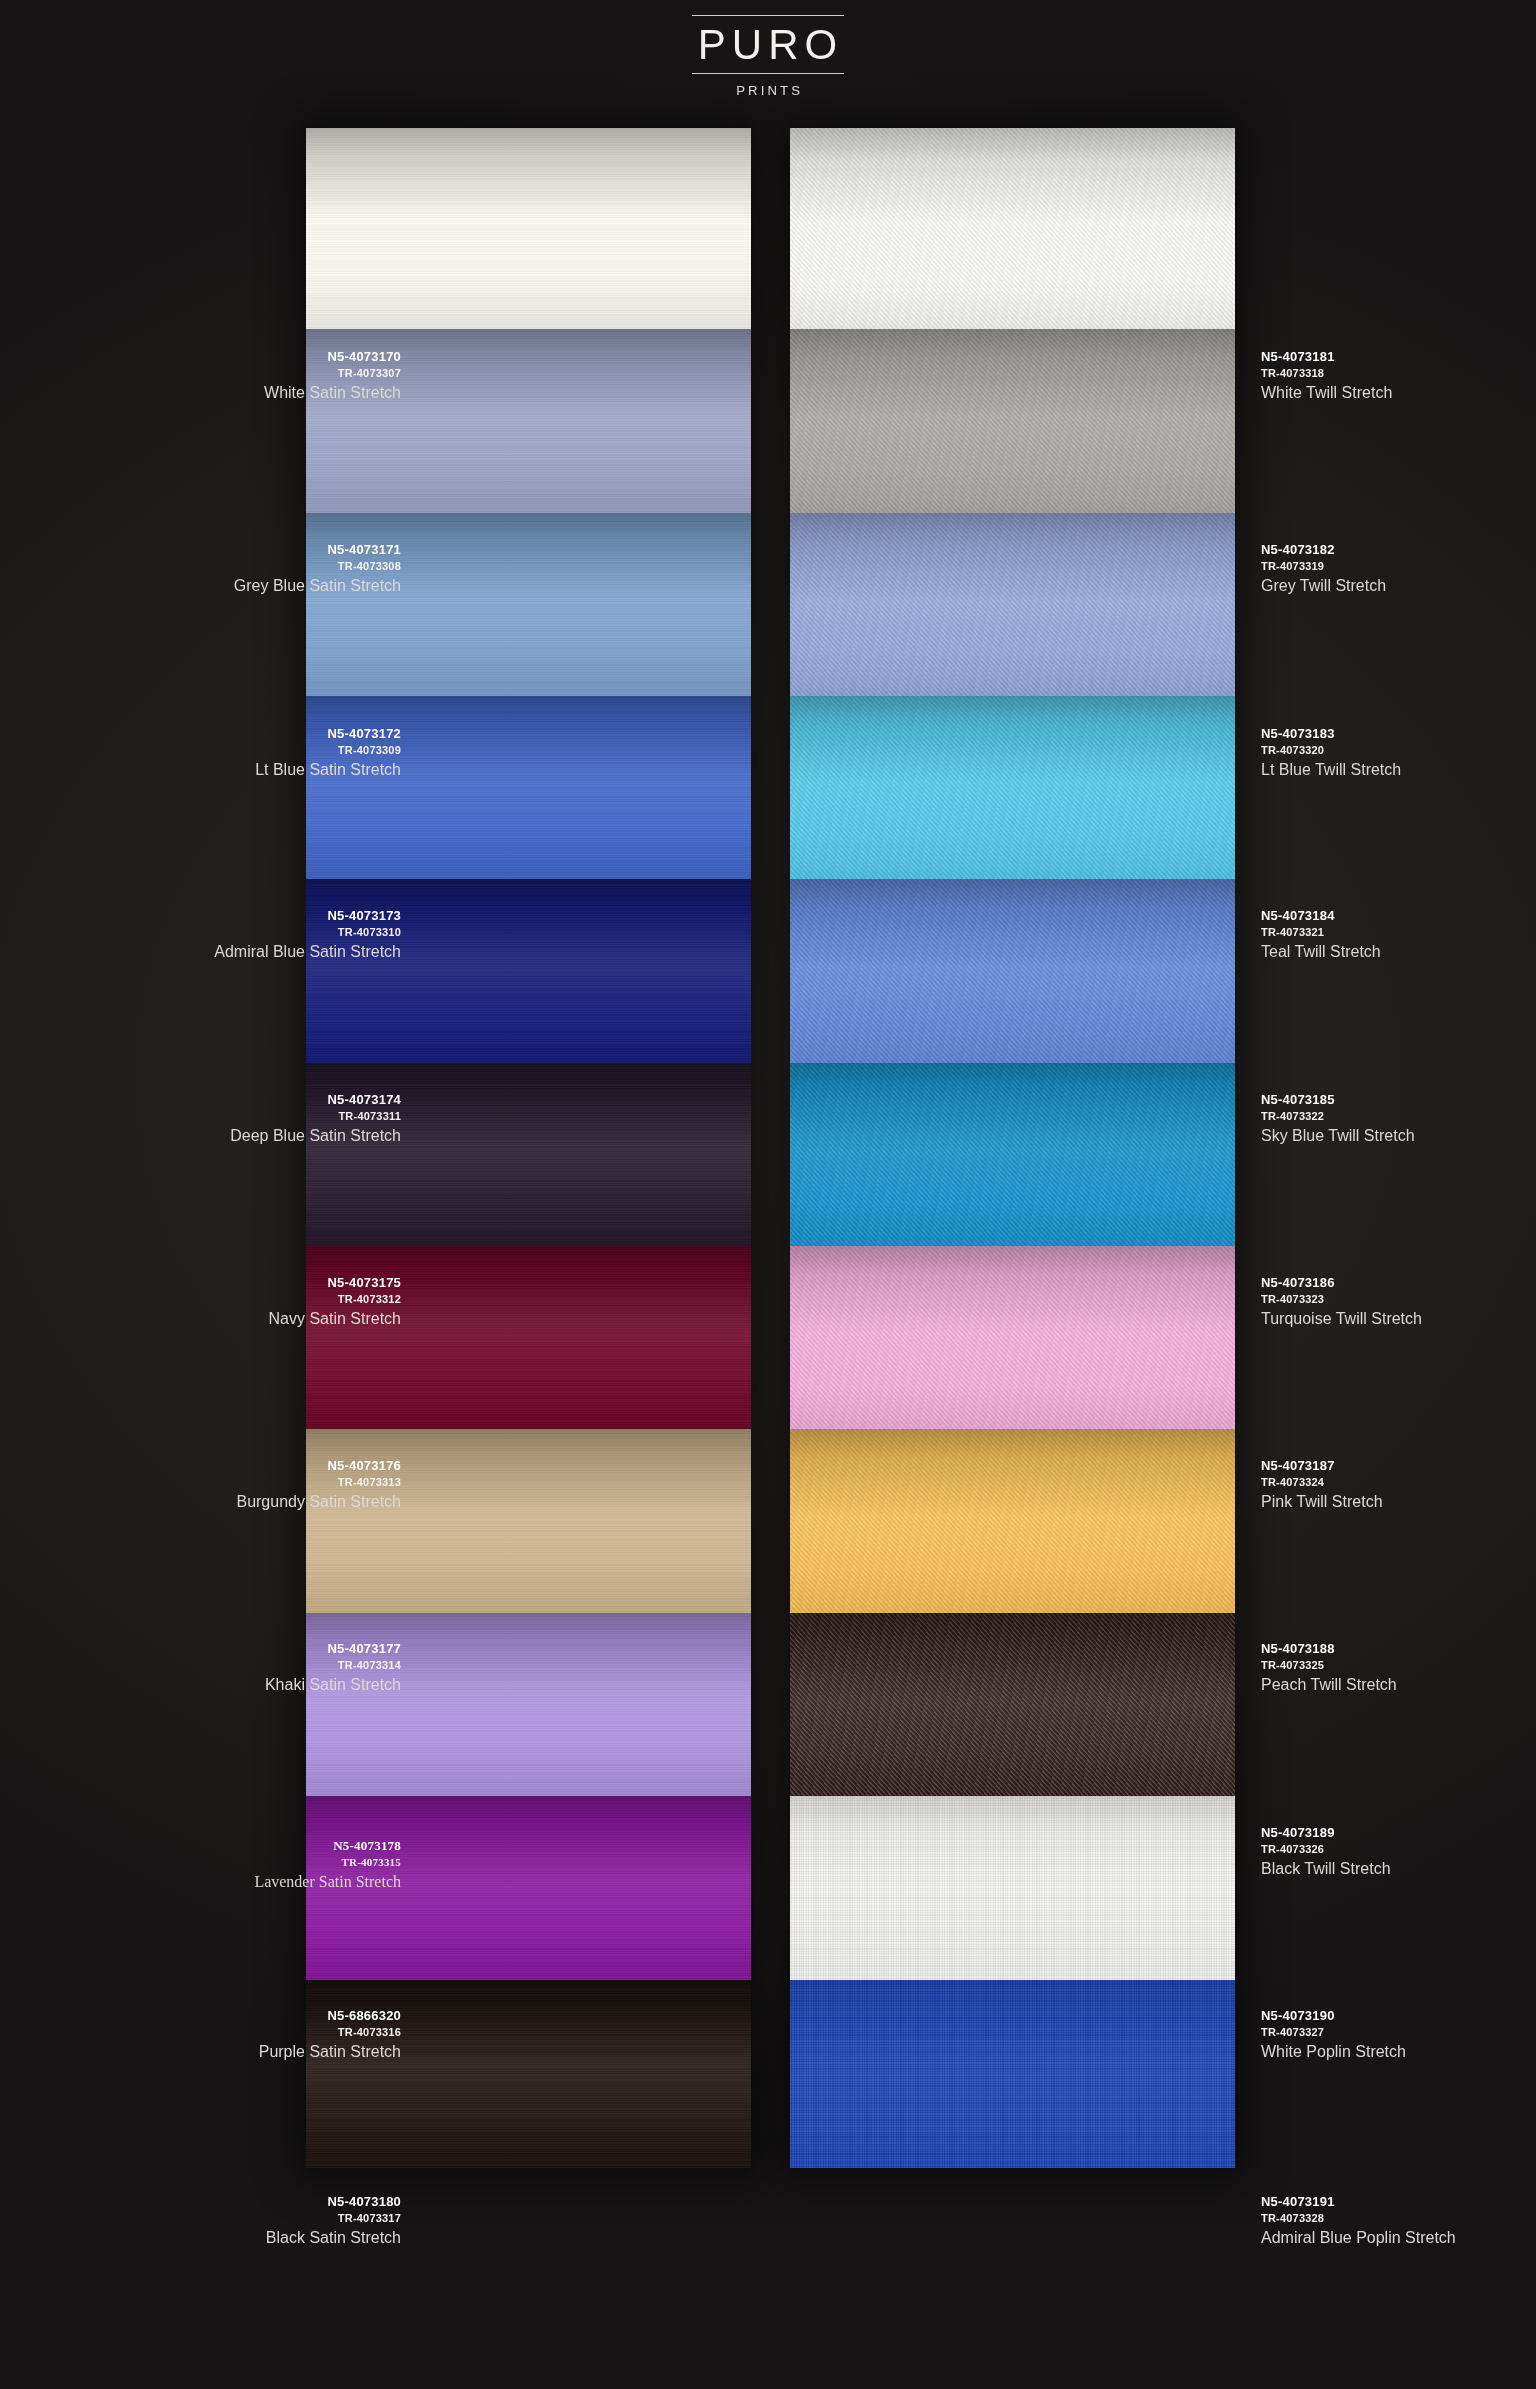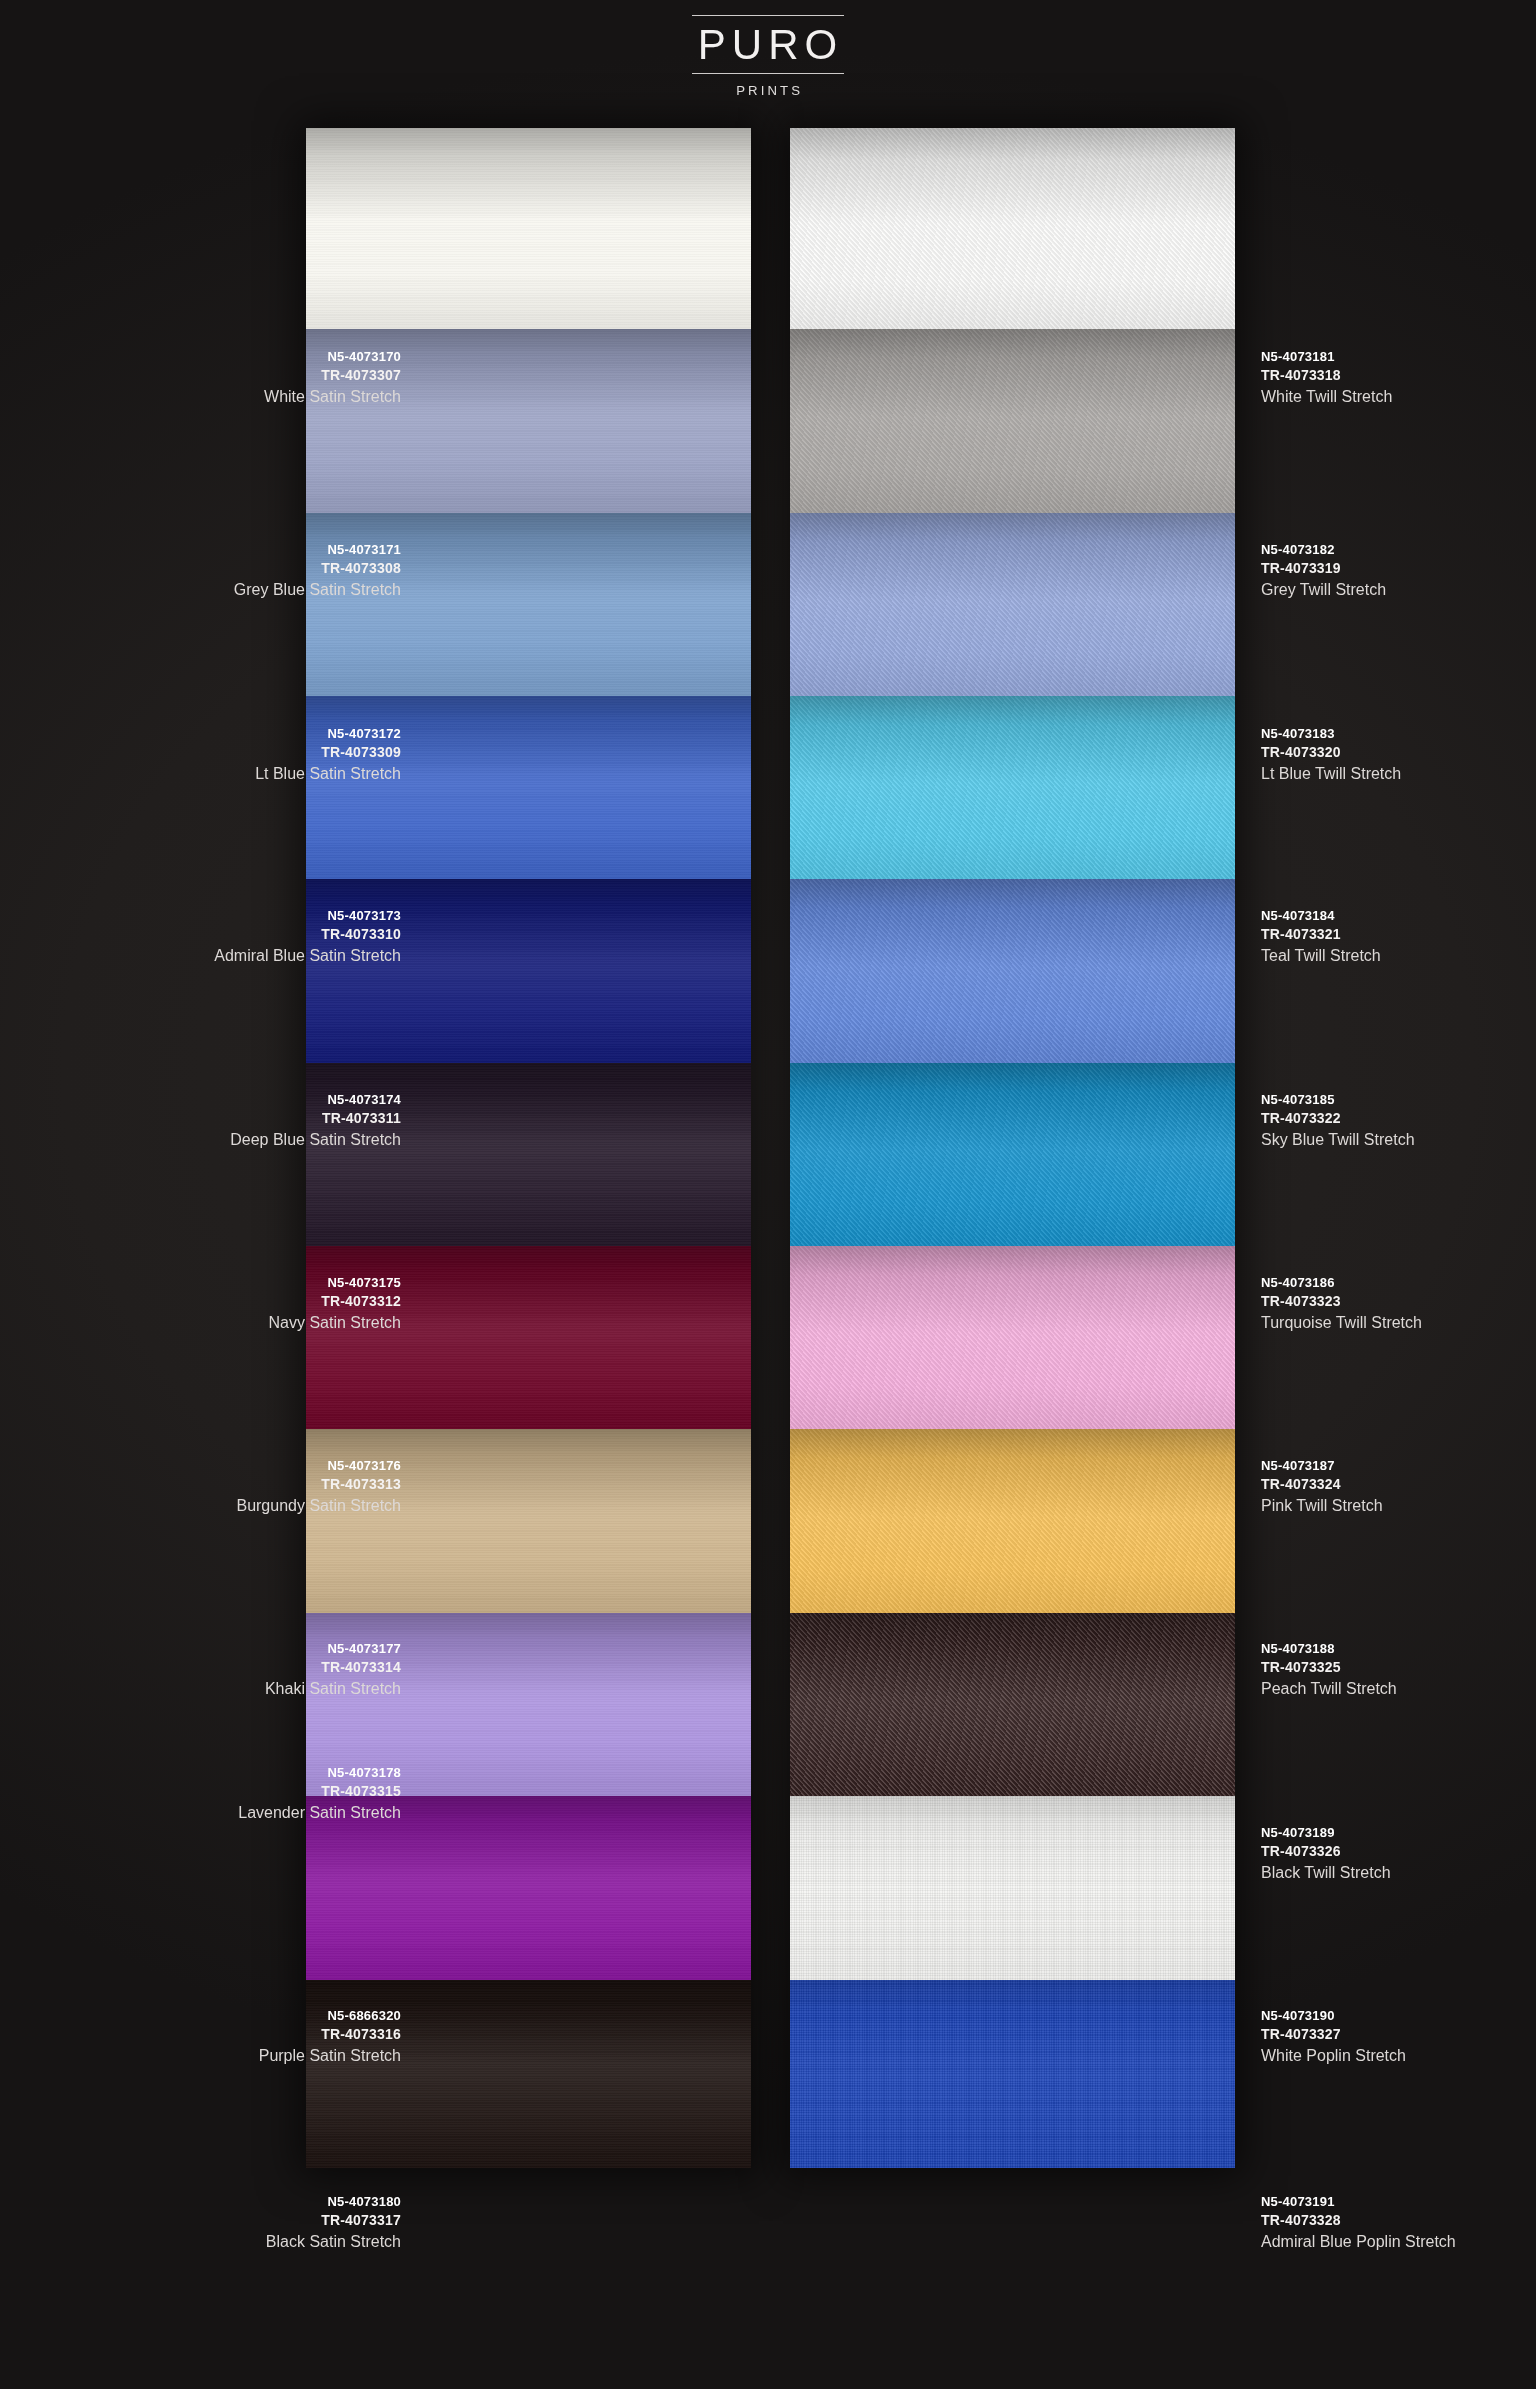--- a/index.html
+++ b/index.html
@@ -170,21 +170,21 @@
   .code-primary {
     font-size:13px;
     font-weight:bold;
     color:#ffffff;
     letter-spacing:0.2px;
     line-height:1.30;
     white-space:nowrap;
     margin-top:32px;
   }
   .code-secondary {
-    font-size:14px;
+    font-size:11px;
     font-weight:bold;
     color:#f4f2f1;
     letter-spacing:0.2px;
     line-height:1.32;
     white-space:nowrap;
   }
   .desc {
     font-size:16px;
     font-weight:300;
     color:#ddd9d7;
@@ -240,21 +240,21 @@
       <div class="label label-left" style="top: 1298px;">
         <div class="code-primary">N5-4073176</div>
         <div class="code-secondary">TR-4073313</div>
         <div class="desc">Burgundy Satin Stretch</div>
       </div>
       <div class="label label-left" style="top: 1481px;">
         <div class="code-primary">N5-4073177</div>
         <div class="code-secondary">TR-4073314</div>
         <div class="desc">Khaki Satin Stretch</div>
       </div>
-      <div class="label label-left" style="top: 1605px;">
+      <div class="label label-left" style="top: 1678px; font-family: Liberation Serif, serif;">
         <div class="code-primary">N5-4073178</div>
         <div class="code-secondary">TR-4073315</div>
         <div class="desc">Lavender Satin Stretch</div>
       </div>
       <div class="label label-left" style="top: 1848px;">
         <div class="code-primary">N5-6866320</div>
         <div class="code-secondary">TR-4073316</div>
         <div class="desc">Purple Satin Stretch</div>
       </div>
       <div class="label label-left" style="top: 2034px;">

